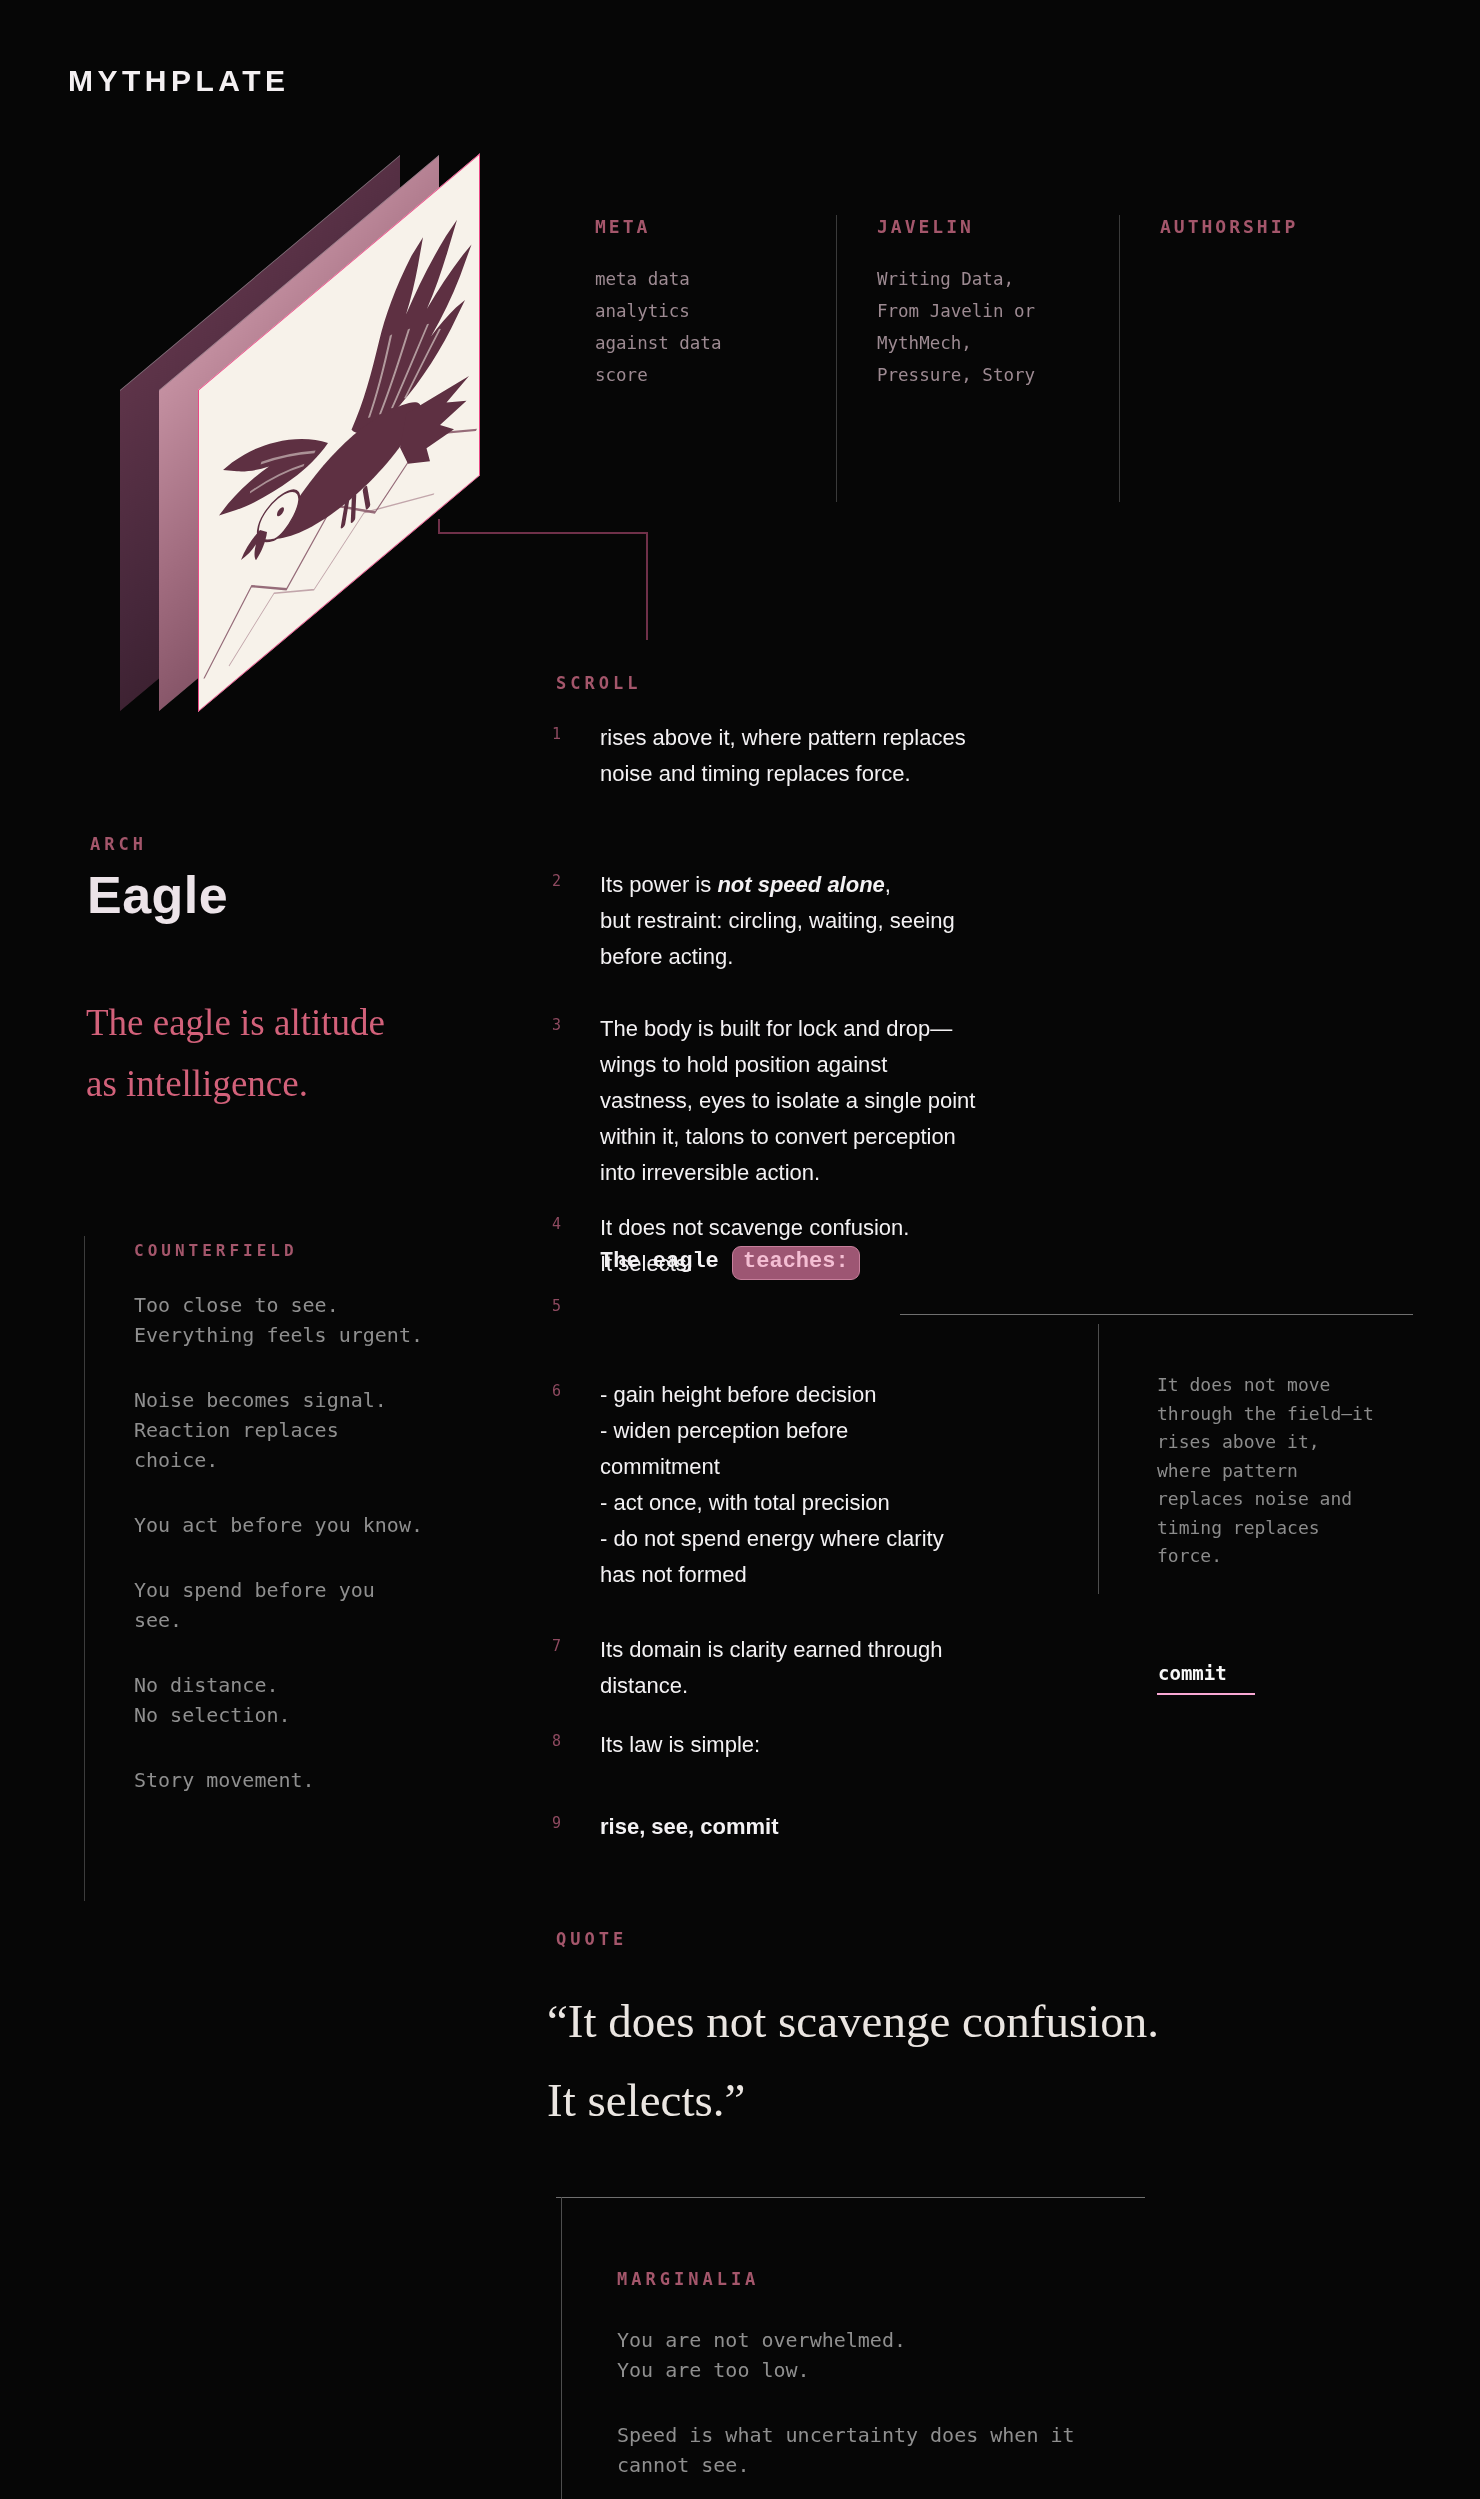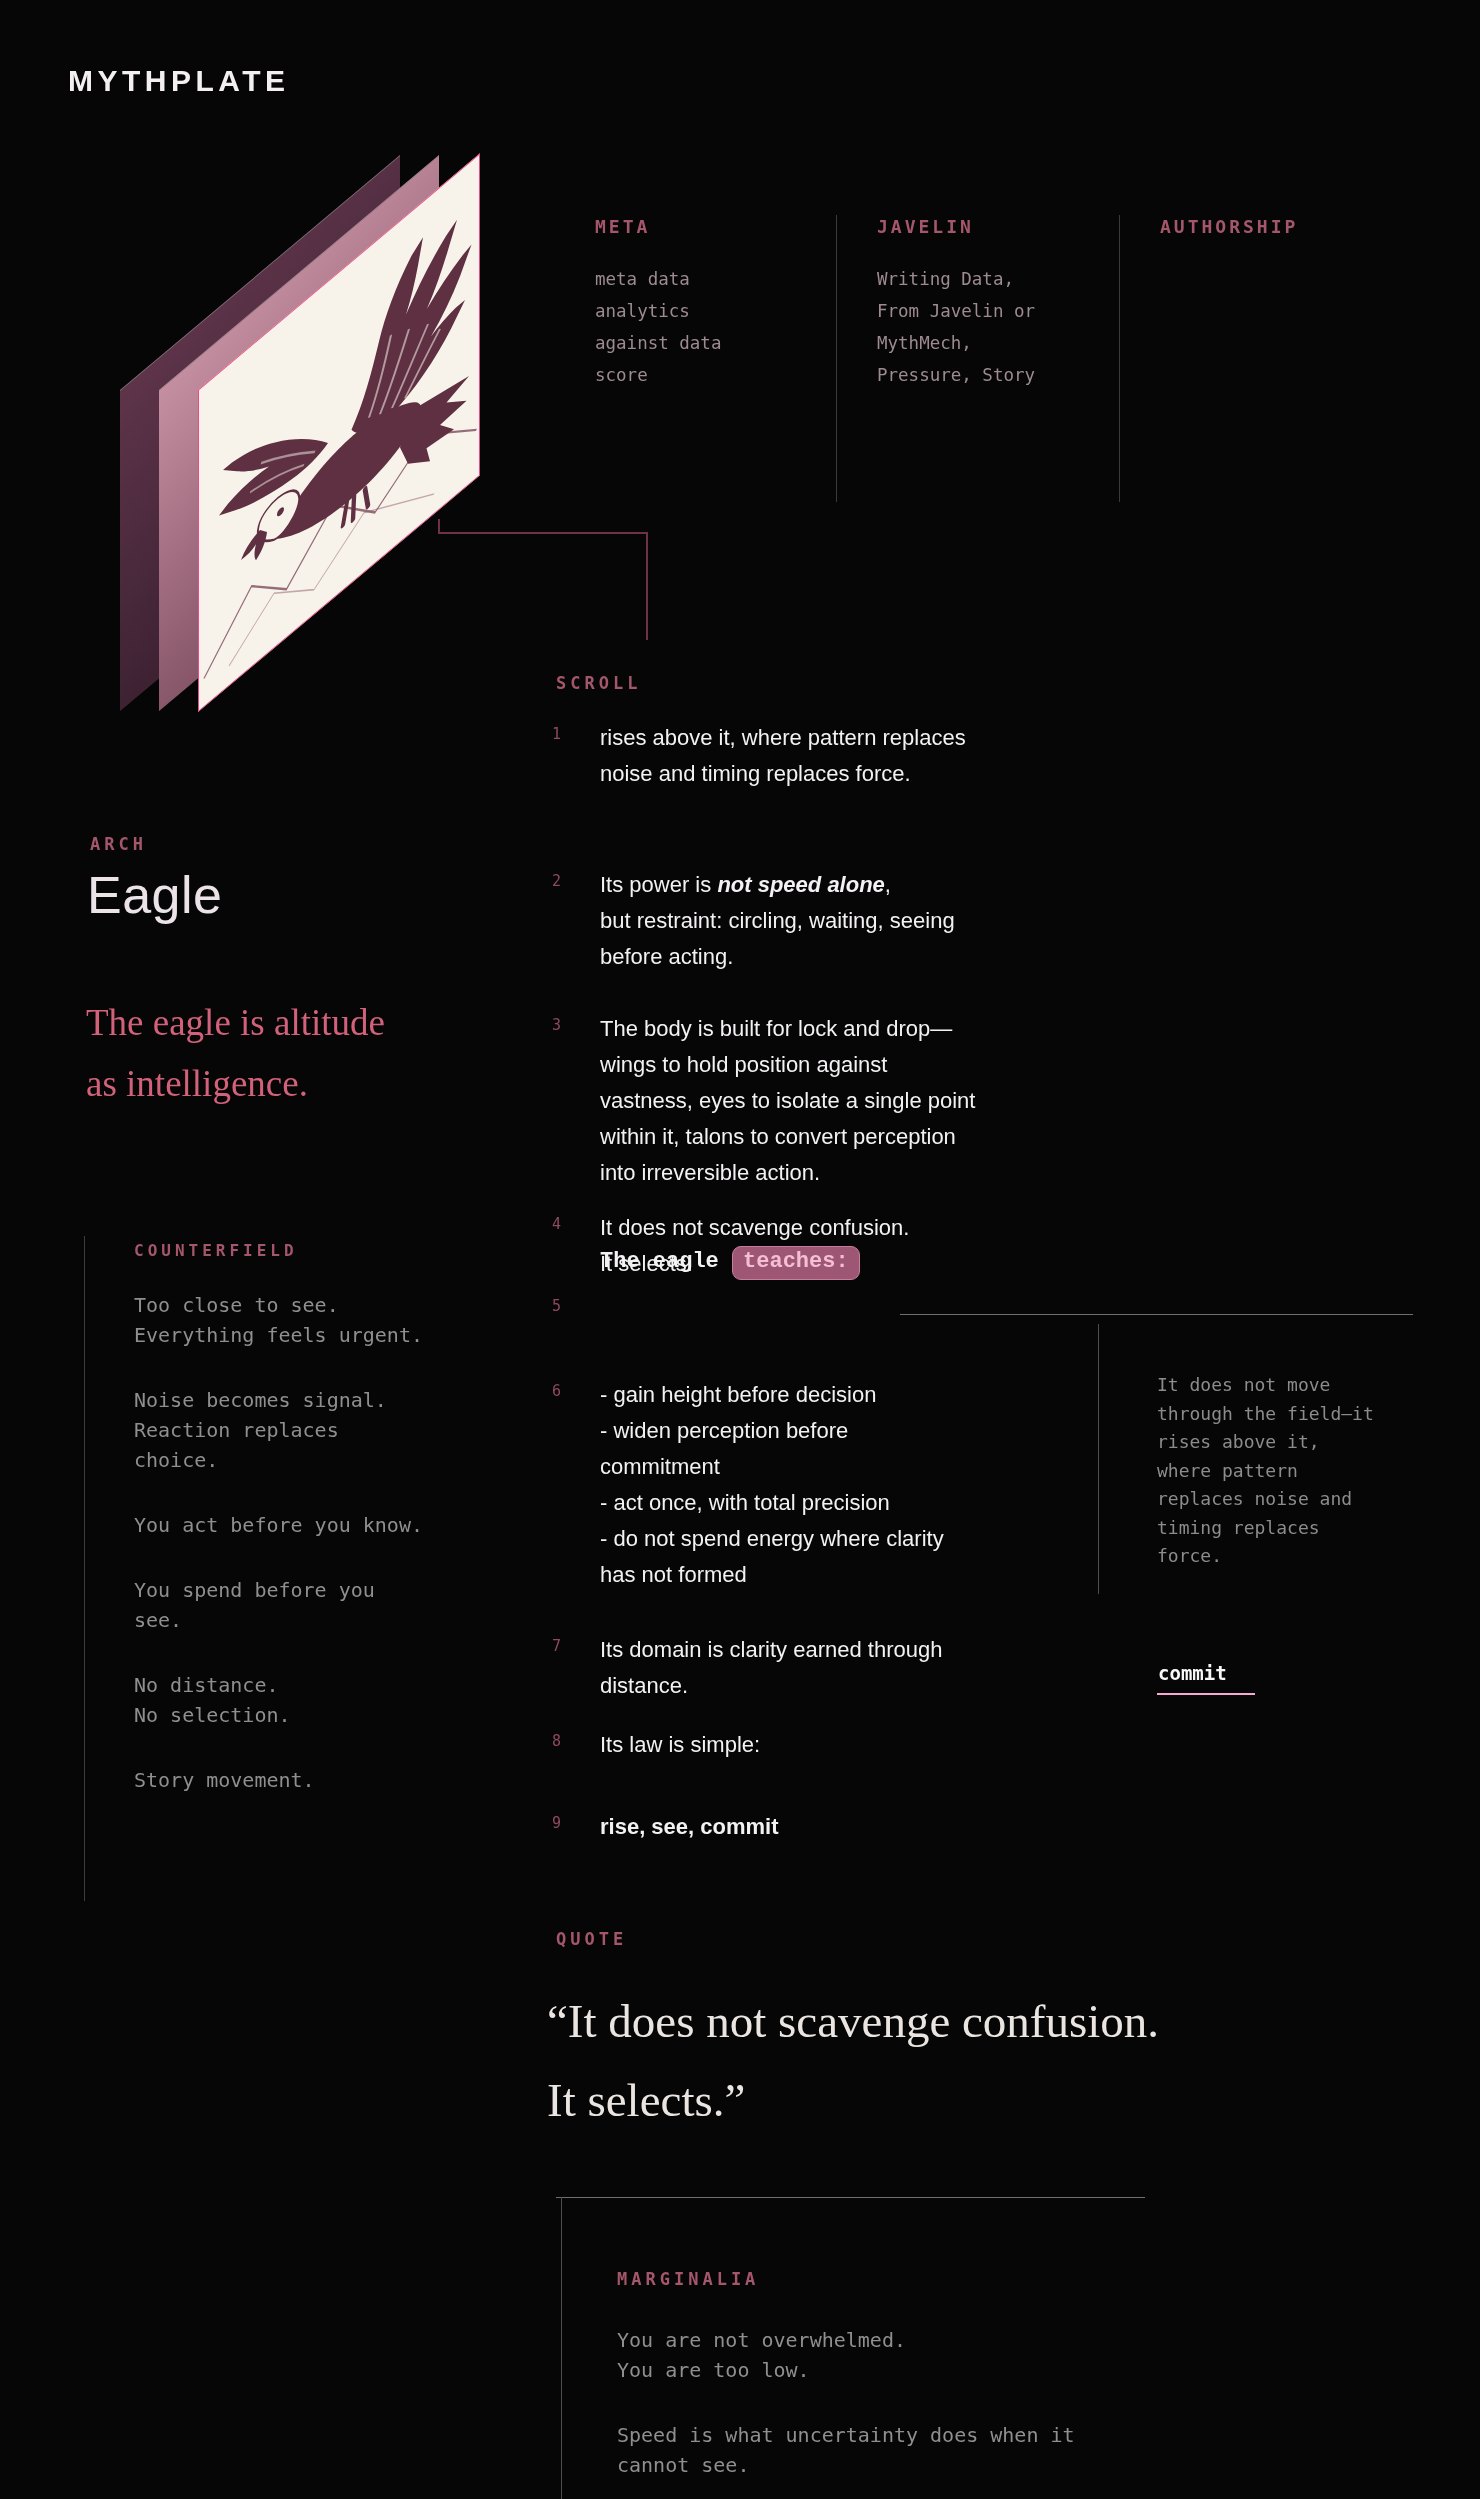--- a/index.html
+++ b/index.html
@@ -30,21 +30,21 @@
   .lyr-mid{background:linear-gradient(165deg,#c490a1 0%,#a06b7e 50%,#7a4b5e 100%);
            border-top:1px solid rgba(185,175,180,.6);}
   .lyr-front{border:1.5px solid #ea4a87;overflow:hidden;}
   .eagle-lyr{width:280px;height:320px;top:390px;}
   .paper-eagle{background:#f7f2ea;}
   .lyr-front svg{position:absolute;left:0;top:0;width:100%;height:100%;}
 
   .connector{background:#6f3049;}
 
   
-  .arch-title{font-weight:400;color:#ece3e8;letter-spacing:0.5px;}
+  .arch-title{font-weight:700;color:#ece3e8;letter-spacing:0.5px;}
   .tagline{font-size:37px;line-height:61px;color:#d2617a;}
 
   
   .mono-block p{margin:0 0 35px 0;font-family:"DejaVu Sans Mono",monospace;
                 font-size:20px;line-height:30px;color:#8f8f8f;}
   .vline{width:1px;background:#4d4d4d;}
   .hline{height:1px;background:#6f6f6f;}
 
   
   .scroll-num{font-family:"DejaVu Sans Mono",monospace;font-size:15px;color:#8e4a60;}

